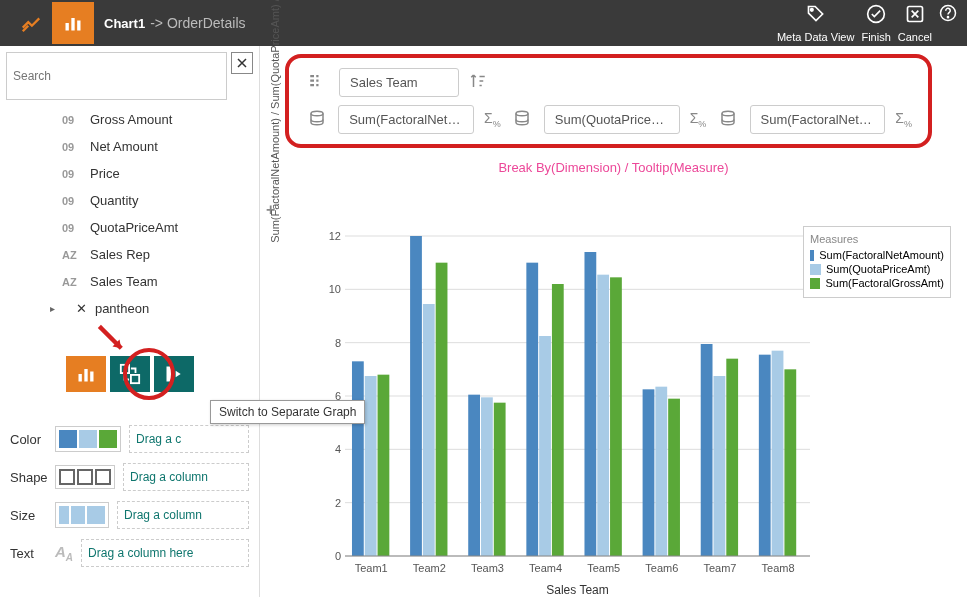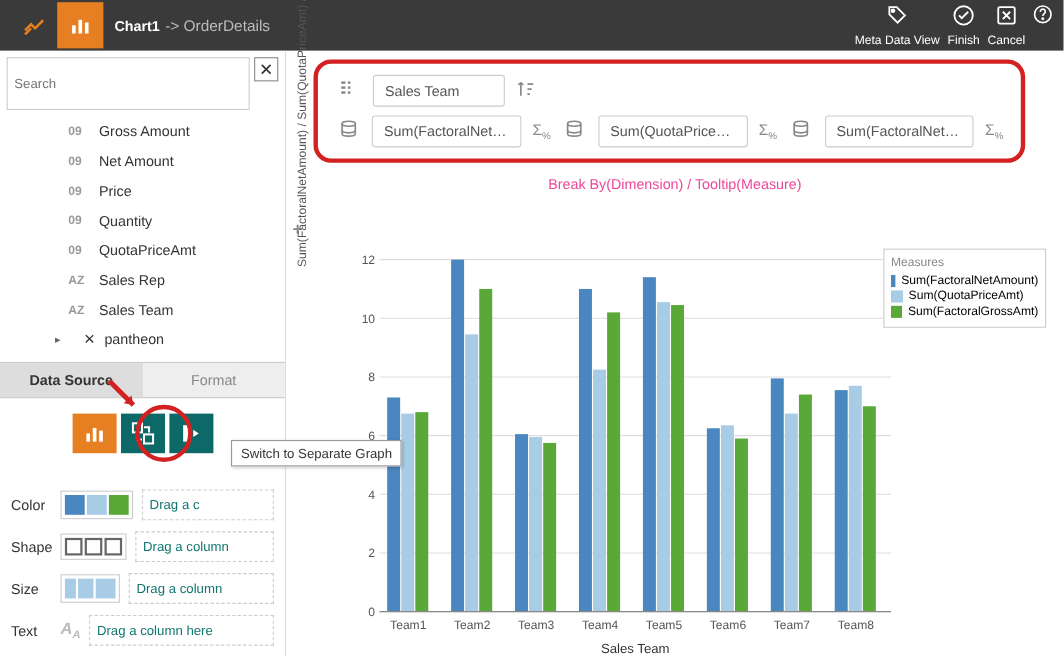--- a/index.html
+++ b/index.html
@@ -147,24 +147,20 @@
         <div class="field-item"><span class="field-type">09</span>Quantity</div>
         <div class="field-item"><span class="field-type">09</span>QuotaPriceAmt</div>
         <div class="field-item"><span class="field-type">AZ</span>Sales Rep</div>
         <div class="field-item"><span class="field-type">AZ</span>Sales Team</div>
         <div class="field-item expand">
           <span class="caret">▸</span>
           <span style="margin-left:6px">✕</span>
           <span style="margin-left:8px">pantheon</span>
         </div>
       </div>
-    <div class="tab-row">
-      <div class="tab-item active">Data Source</div>
-      <div class="tab-item">Format</div>
-    </div>
     <div class="view-toggles">
       <div class="view-toggle vt-orange">
         <svg width="20" height="20" viewBox="0 0 24 24" fill="#fff">
             <rect x="3" y="12" width="4" height="9"></rect>
             <rect x="10" y="6" width="4" height="15"></rect>
             <rect x="17" y="9" width="4" height="12"></rect>
           </svg>
       </div>
       <div class="view-toggle vt-teal" style="position:relative">
         <svg width="22" height="22" viewBox="0 0 24 24" fill="none" stroke="#fff" stroke-width="2">

